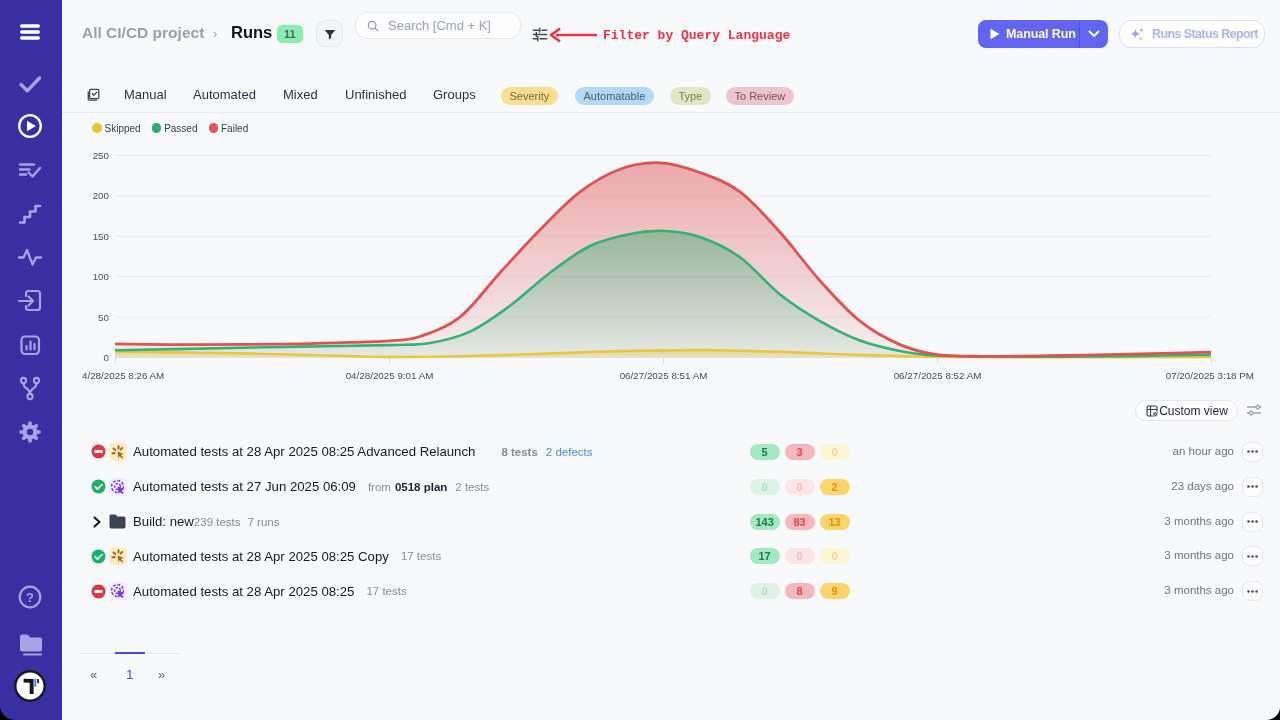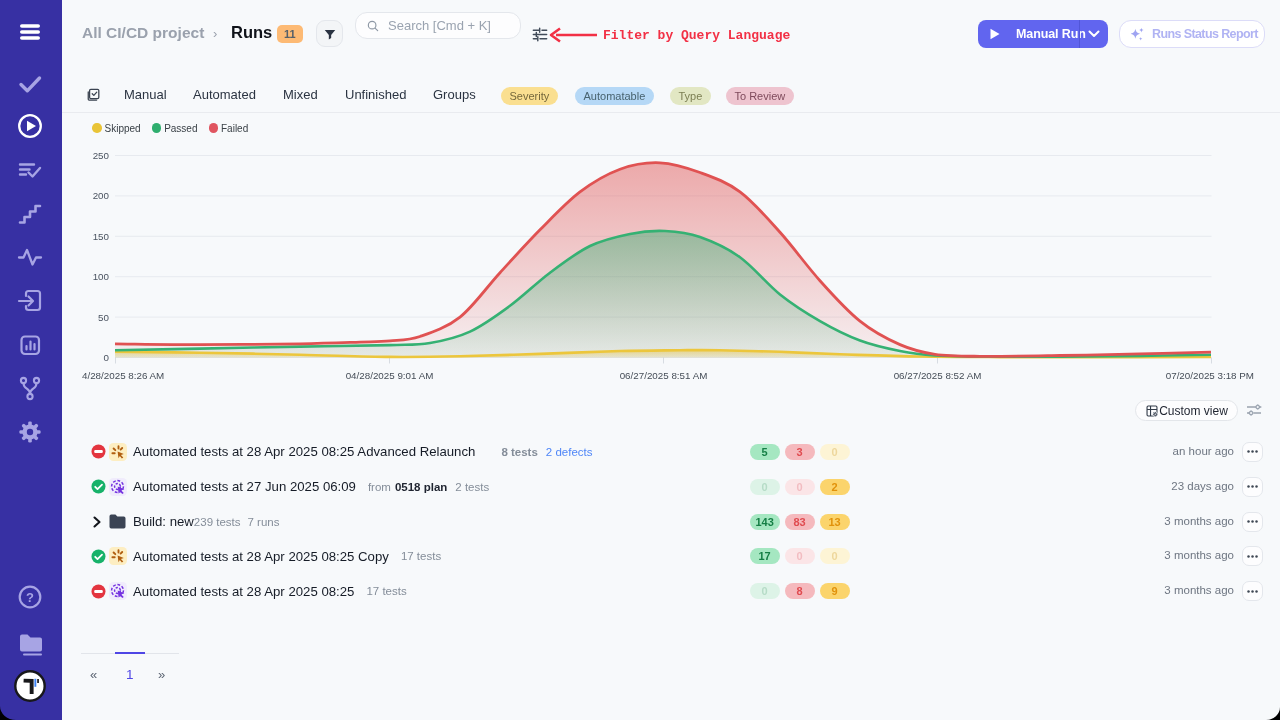--- a/index.html
+++ b/index.html
@@ -53,21 +53,21 @@
 <path d="M24 654.5 h17" stroke="#a7a4e4" stroke-width="2" stroke-linecap="round"></path>
 <circle cx="30" cy="686" r="14.7" fill="#fff" stroke="#18181b" stroke-width="2.4"></circle>
 <path d="M23.7 678.7 L33.6 679.1 L33.6 694 L29.7 694 L29.7 682.7 L23.5 682.4 Z" fill="#18181b"></path>
 <rect x="34.4" y="678.8" width="1.9" height="8" fill="#3b82f6"></rect>
 <rect x="37.2" y="679" width="1.7" height="4" fill="#18181b"></rect>
 </svg>
 
 <div class="abs" style="left:82px;top:24px;font-size:15.5px;font-weight:600;color:#9aa1ad">All CI/CD project</div>
 <div class="abs" style="left:213px;top:26px;font-size:13px;color:#9aa1ad">›</div>
 <div class="abs" style="left:231px;top:23px;font-size:16.5px;font-weight:700;color:#10131a">Runs</div>
-<div class="abs" style="left:277px;top:25px;height:18px;padding:0 7px;background:#fdba74;border-radius:5px;font-size:11px;font-weight:600;color:#566069;display:flex;align-items:center">11</div>
+<div class="abs" style="left:277px;top:25px;height:18px;padding:0 7px;background:#86efac;border-radius:5px;font-size:11px;font-weight:600;color:#566069;display:flex;align-items:center">11</div>
 <div class="abs" style="left:316px;top:20px;width:27px;height:27px;border:1px solid #e4e7ec;border-radius:9px;background:#f3f5f7;display:flex;align-items:center;justify-content:center">
     <svg width="14" height="14" viewBox="0 0 24 24" style="display:block">
       <path d="M3 5 h18 l-7 8.5 v5.5 l-4 2.5 v-8 Z" fill="#2a3342"></path>
     </svg>
   </div>
 <div class="abs" style="left:355px;top:12px;width:166px;height:27px;border:1px solid #e4e7ec;border-radius:12px;background:#fdfdfe;display:flex;align-items:center;padding:0 10px;gap:8px">
     <svg width="14" height="14" viewBox="0 0 24 24" style="display:block">
       <circle cx="10.5" cy="10.5" r="6.5" fill="none" stroke="#8e98a5" stroke-width="2"></circle>
       <path d="M15.5 15.5 L20 20" stroke="#8e98a5" stroke-width="2" stroke-linecap="round"></path>
     </svg>
@@ -87,21 +87,21 @@
       <path d="M48 8 H7" stroke="#f23045" stroke-width="2.6"></path>
       <path d="M11 1.5 L2 8 l9 6.5" fill="none" stroke="#f23045" stroke-width="2.6" stroke-linejoin="round"></path>
     </svg>
   </div>
 <div class="abs" style="left:603px;top:28px;font-family:'Liberation Mono',monospace;font-size:13px;font-weight:bold;color:#f23045">Filter by Query Language</div>
 
 <div class="abs" style="left:978px;top:20px;width:130px;height:28px;border-radius:8px;background:#6165ef;display:flex;align-items:center;color:#fff;white-space:nowrap">
   <svg width="10" height="12" viewBox="0 0 10 12" style="margin-left:12px;flex:none">
       <path d="M0.5 0.8 L9.5 6 L0.5 11.2 Z" fill="#fff"></path>
     </svg>
-  <span style="font-size:12.5px;font-weight:bold;margin-left:16px;letter-spacing:-0.1px">Manual Run</span>
+  <span style="font-size:12.5px;font-weight:bold;margin-left:6px;letter-spacing:-0.1px">Manual Run</span>
   <div style="position:absolute;left:101px;top:0;width:1px;height:28px;background:#5156d8"></div>
   <svg width="12" height="8" viewBox="0 0 12 8" style="position:absolute;left:110px;top:10px">
       <path d="M1.5 1.5 L6 6 L10.5 1.5" fill="none" stroke="#fff" stroke-width="2" stroke-linecap="round" stroke-linejoin="round"></path>
     </svg>
 </div>
 <div class="abs" style="left:1119px;top:20px;width:146px;height:28px;border-radius:12px;background:#fff;border:1px solid #dcdcf8;display:flex;align-items:center;padding-left:9px;gap:6px;white-space:nowrap">
     <svg width="17" height="17" viewBox="0 0 24 24" style="display:block">
       <path d="M9 4 C10 8.5 11 9.5 15.5 11 C11 12.5 10 13.5 9 18 C8 13.5 7 12.5 2.5 11 C7 9.5 8 8.5 9 4 Z" fill="#9fa4f2"></path>
       <path d="M17.5 2.5 C18 4.6 18.6 5.2 20.8 5.8 C18.6 6.4 18 7 17.5 9.1 C17 7 16.4 6.4 14.2 5.8 C16.4 5.2 17 4.6 17.5 2.5 Z" fill="#9fa4f2"></path>
       <path d="M16.5 15.5 C16.9 17 17.3 17.5 18.9 17.9 C17.3 18.3 16.9 18.8 16.5 20.3 C16.1 18.8 15.7 18.3 14.1 17.9 C15.7 17.5 16.1 17 16.5 15.5 Z" fill="#9fa4f2"></path>

